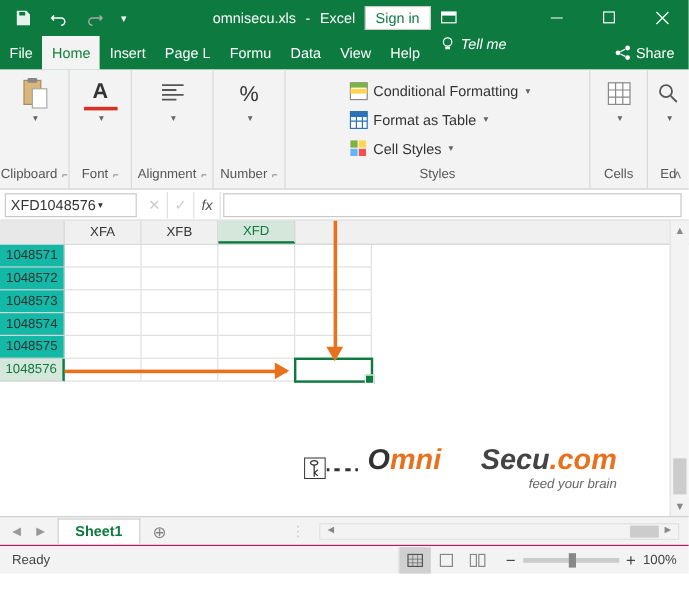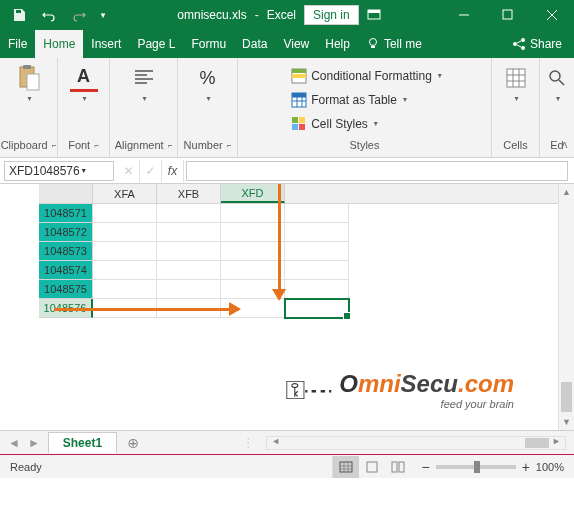--- a/index.html
+++ b/index.html
@@ -12,21 +12,21 @@
 .titlebar .title-center { flex: 1; text-align: center; display: flex; align-items: center; justify-content: center; gap: 8px; }
 .signin-btn { background: #fff; color: #0d7a3f; border: 1px solid #ccc; padding: 2px 8px; font-size: 12px; cursor: pointer; }
 .titlebar .win-controls { display: flex; }
 .titlebar .win-btn { width: 44px; height: 30px; display: flex; align-items: center; justify-content: center; cursor: pointer; }
 
 
 .menubar { background: #0d7a3f; height: 28px; display: flex; align-items: stretch; color: #fff; font-size: 12px; }
 .menubar .tab { padding: 0 8px; display: flex; align-items: center; cursor: pointer; white-space: nowrap; }
 .menubar .tab.active { background: #f3f3f3; color: #15803d; }
 .menubar .spacer { flex: 1; }
-.menubar .tell-me { display: flex; align-items: center; gap: 4px; padding: 0 8px; }
+.menubar .tell-me { display: flex; gap: 4px; padding: 0 8px; font-style: italic; }
 .menubar .share { display: flex; align-items: center; gap: 4px; padding: 0 12px; cursor: pointer; }
 
 
 .ribbon { background: #f3f3f3; border-bottom: 1px solid #d0d0d0; height: 100px; display: flex; font-size: 11px; color: #444; position: relative; }
 .ribbon-group { border-right: 1px solid #d9d9d9; display: flex; flex-direction: column; padding: 4px 6px; align-items: center; }
 .ribbon-group .group-body { flex: 1; display: flex; align-items: flex-start; justify-content: center; gap: 4px; }
 .ribbon-group .group-label { font-size: 11px; color: #555; padding: 2px 0; display: flex; align-items: center; gap: 2px; }
 .big-btn { display: flex; flex-direction: column; align-items: center; gap: 2px; cursor: pointer; padding: 2px 4px; }
 .big-btn .icon-box { width: 28px; height: 28px; display: flex; align-items: center; justify-content: center; }
 .styles-group { flex: 1; }
@@ -34,21 +34,21 @@
 .ribbon-collapse { position: absolute; right: 6px; bottom: 4px; cursor: pointer; color: #777; font-size: 12px; }
 
 
 .formula-bar { height: 26px; border-bottom: 1px solid #d0d0d0; display: flex; align-items: center; background: #fff; font-size: 12px; }
 .name-box { width: 110px; border: 1px solid #c9c9c9; margin: 2px 4px; height: 20px; display: flex; align-items: center; padding: 0 4px; background: #fff; }
 .name-box span { flex: 1; color: #333; }
 .fb-btn { width: 22px; height: 22px; display: flex; align-items: center; justify-content: center; color: #999; cursor: pointer; border-right: 1px solid #e0e0e0; }
 .fx-input { flex: 1; height: 20px; border: 1px solid #c9c9c9; margin: 2px 6px 2px 2px; }
 
 
-.grid-wrap { position: relative; height: 246px; background: #fff; padding-left: 39px; }
+.grid-wrap { position: relative; height: 246px; background: #fff; }
 .grid-head { display: flex; height: 20px; background: #f0f0f0; border-bottom: 1px solid #d4d4d4; font-size: 11px; color: #333; }
 .corner { width: 54px; border-right: 1px solid #d4d4d4; background: #e8e8e8; }
 .col-head { width: 64px; border-right: 1px solid #d4d4d4; display: flex; align-items: center; justify-content: center; background: #f0f0f0; }
 .col-head.selected { background: #d5e6da; border-bottom: 2px solid #0d7a3f; color: #0d7a3f; }
 .grid-body { position: relative; }
 .row { display: flex; height: 19px; font-size: 11px; }
 .row-head { width: 54px; border-right: 1px solid #d4d4d4; border-bottom: 1px solid #d4d4d4; background: #14b8a6; display: flex; align-items: center; justify-content: center; color: #333; }
 .row-head.selected { background: #d5e6da; border-right: 2px solid #0d7a3f; color: #0d7a3f; }
 .cell { width: 64px; border-right: 1px solid #e0e0e0; border-bottom: 1px solid #e0e0e0; }
 .cell.selected { outline: 2px solid #0d7a3f; outline-offset: -1px; position: relative; }
@@ -58,21 +58,21 @@
 .arrow-v::after { content: ''; position: absolute; left: -6px; bottom: -2px; border-left: 7px solid transparent; border-right: 7px solid transparent; border-top: 12px solid #e8711e; }
 .arrow-h { position: absolute; left: 54px; top: 124px; width: 185px; height: 3px; background: #e8711e; }
 .arrow-h::after { content: ''; position: absolute; right: -2px; top: -6px; border-top: 7px solid transparent; border-bottom: 7px solid transparent; border-left: 12px solid #e8711e; }
 
 .watermark { position: absolute; right: 60px; bottom: 20px; display: flex; align-items: center; gap: 8px; }
 .watermark .key { font-size: 26px; color: #333; }
 .watermark .wm-text { font-family: 'Trebuchet MS', sans-serif; }
 .watermark .wm-main { font-size: 24px; font-style: italic; font-weight: bold; }
 .watermark .wm-main .o { color: #333; }
 .watermark .wm-main .mni { color: #e8711e; }
-.watermark .wm-main .secu { color: #444; }
+.watermark .wm-main .secu { color: #444; margin-left: 33px; }
 .watermark .wm-main .com { color: #e8711e; }
 .watermark .wm-sub { font-size: 11px; color: #666; font-style: italic; text-align: right; }
 
 .vscroll { position: absolute; right: 0; top: 0; bottom: 0; width: 16px; background: #f3f3f3; border-left: 1px solid #e0e0e0; }
 .vscroll .thumb { position: absolute; left: 2px; right: 2px; bottom: 18px; height: 30px; background: #ccc; }
 .vscroll .arrow-btn { position: absolute; left: 0; right: 0; height: 16px; background: #f3f3f3; display: flex; align-items: center; justify-content: center; color: #888; font-size: 9px; cursor: pointer; }
 
 
 .sheet-tabs { height: 24px; border-top: 1px solid #d0d0d0; display: flex; align-items: center; background: #f3f3f3; font-size: 12px; }
 .sheet-nav { display: flex; padding: 0 8px; gap: 8px; color: #999; }

